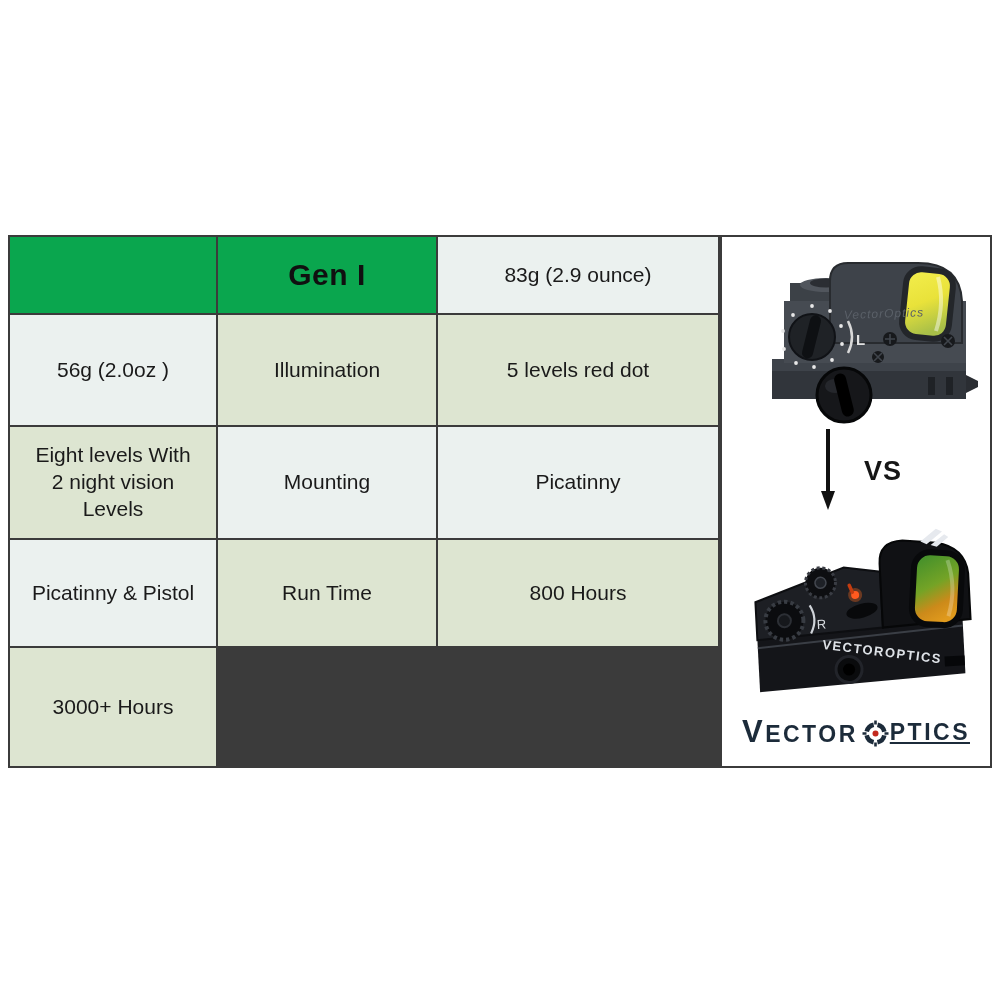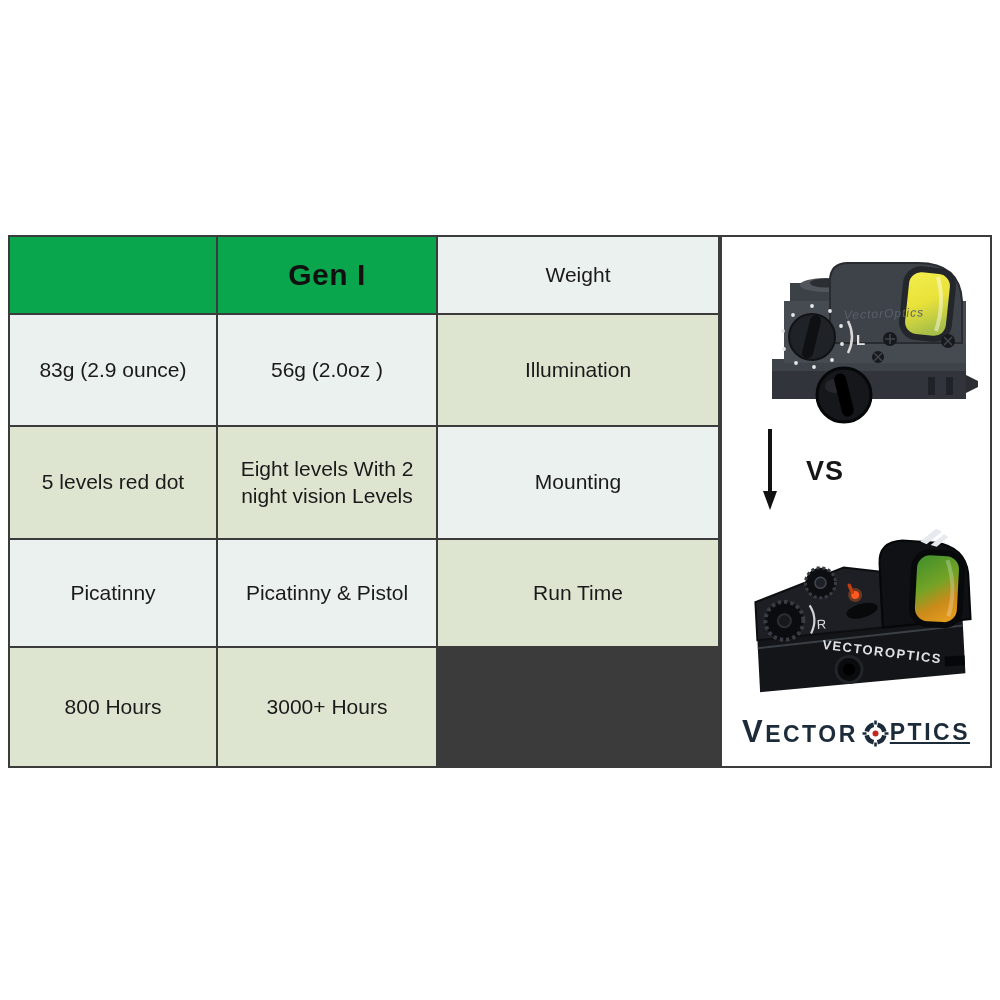--- a/index.html
+++ b/index.html
@@ -29,42 +29,41 @@
   
   .side-panel {
     position:absolute; left:720px; top:235px; width:272px; height:533px;
     background:#ffffff; border:2px solid #3b3b3b;
     display:flex; flex-direction:column; align-items:center;
     padding:8px 0 16px 0;
   }
   .product { flex:0 0 auto; display:block; }
   .vs-row {
     width:100%; display:flex; align-items:center;
-    padding-left:40px; margin:2px 0;
+    padding-left:98px; margin:2px 0;
   }
   .vs-label { font-size:27px; font-weight:bold; color:#161616; margin-left:28px; letter-spacing:1px; }
   .logo {
     margin-top:auto; display:flex; align-items:center;
     color:#1c2b3a; font-weight:bold; white-space:nowrap;justify-content:space-between;
   }
   .logo-word { display:inline-block; font-size:23px; letter-spacing:2.5px; }
   .logo-word::first-letter { font-size:31px; }
   .logo-word2 { display:inline-block; font-size:23px; letter-spacing:2.5px;text-decoration:underline; }
   .logo-oicon { display:inline-flex; margin:0 1px 0 4px; position:relative; top:1px; }
 </style>
 </head>
 <body>
 
 <div class="stage">
 
   <div class="cmp-table">
     <div class="cell head"></div>
     <div class="cell head">Gen I</div>
 
-    <div class="cell light">Weight</div>
     <div class="cell light">83g (2.9 ounce)</div>
     <div class="cell light">56g (2.0oz )</div>
 
     <div class="cell green">Illumination</div>
     <div class="cell green">5 levels red dot</div>
     <div class="cell green">Eight levels With 2 night vision Levels</div>
 
     <div class="cell light">Mounting</div>
     <div class="cell light">Picatinny</div>
     <div class="cell light">Picatinny &amp; Pistol</div>

